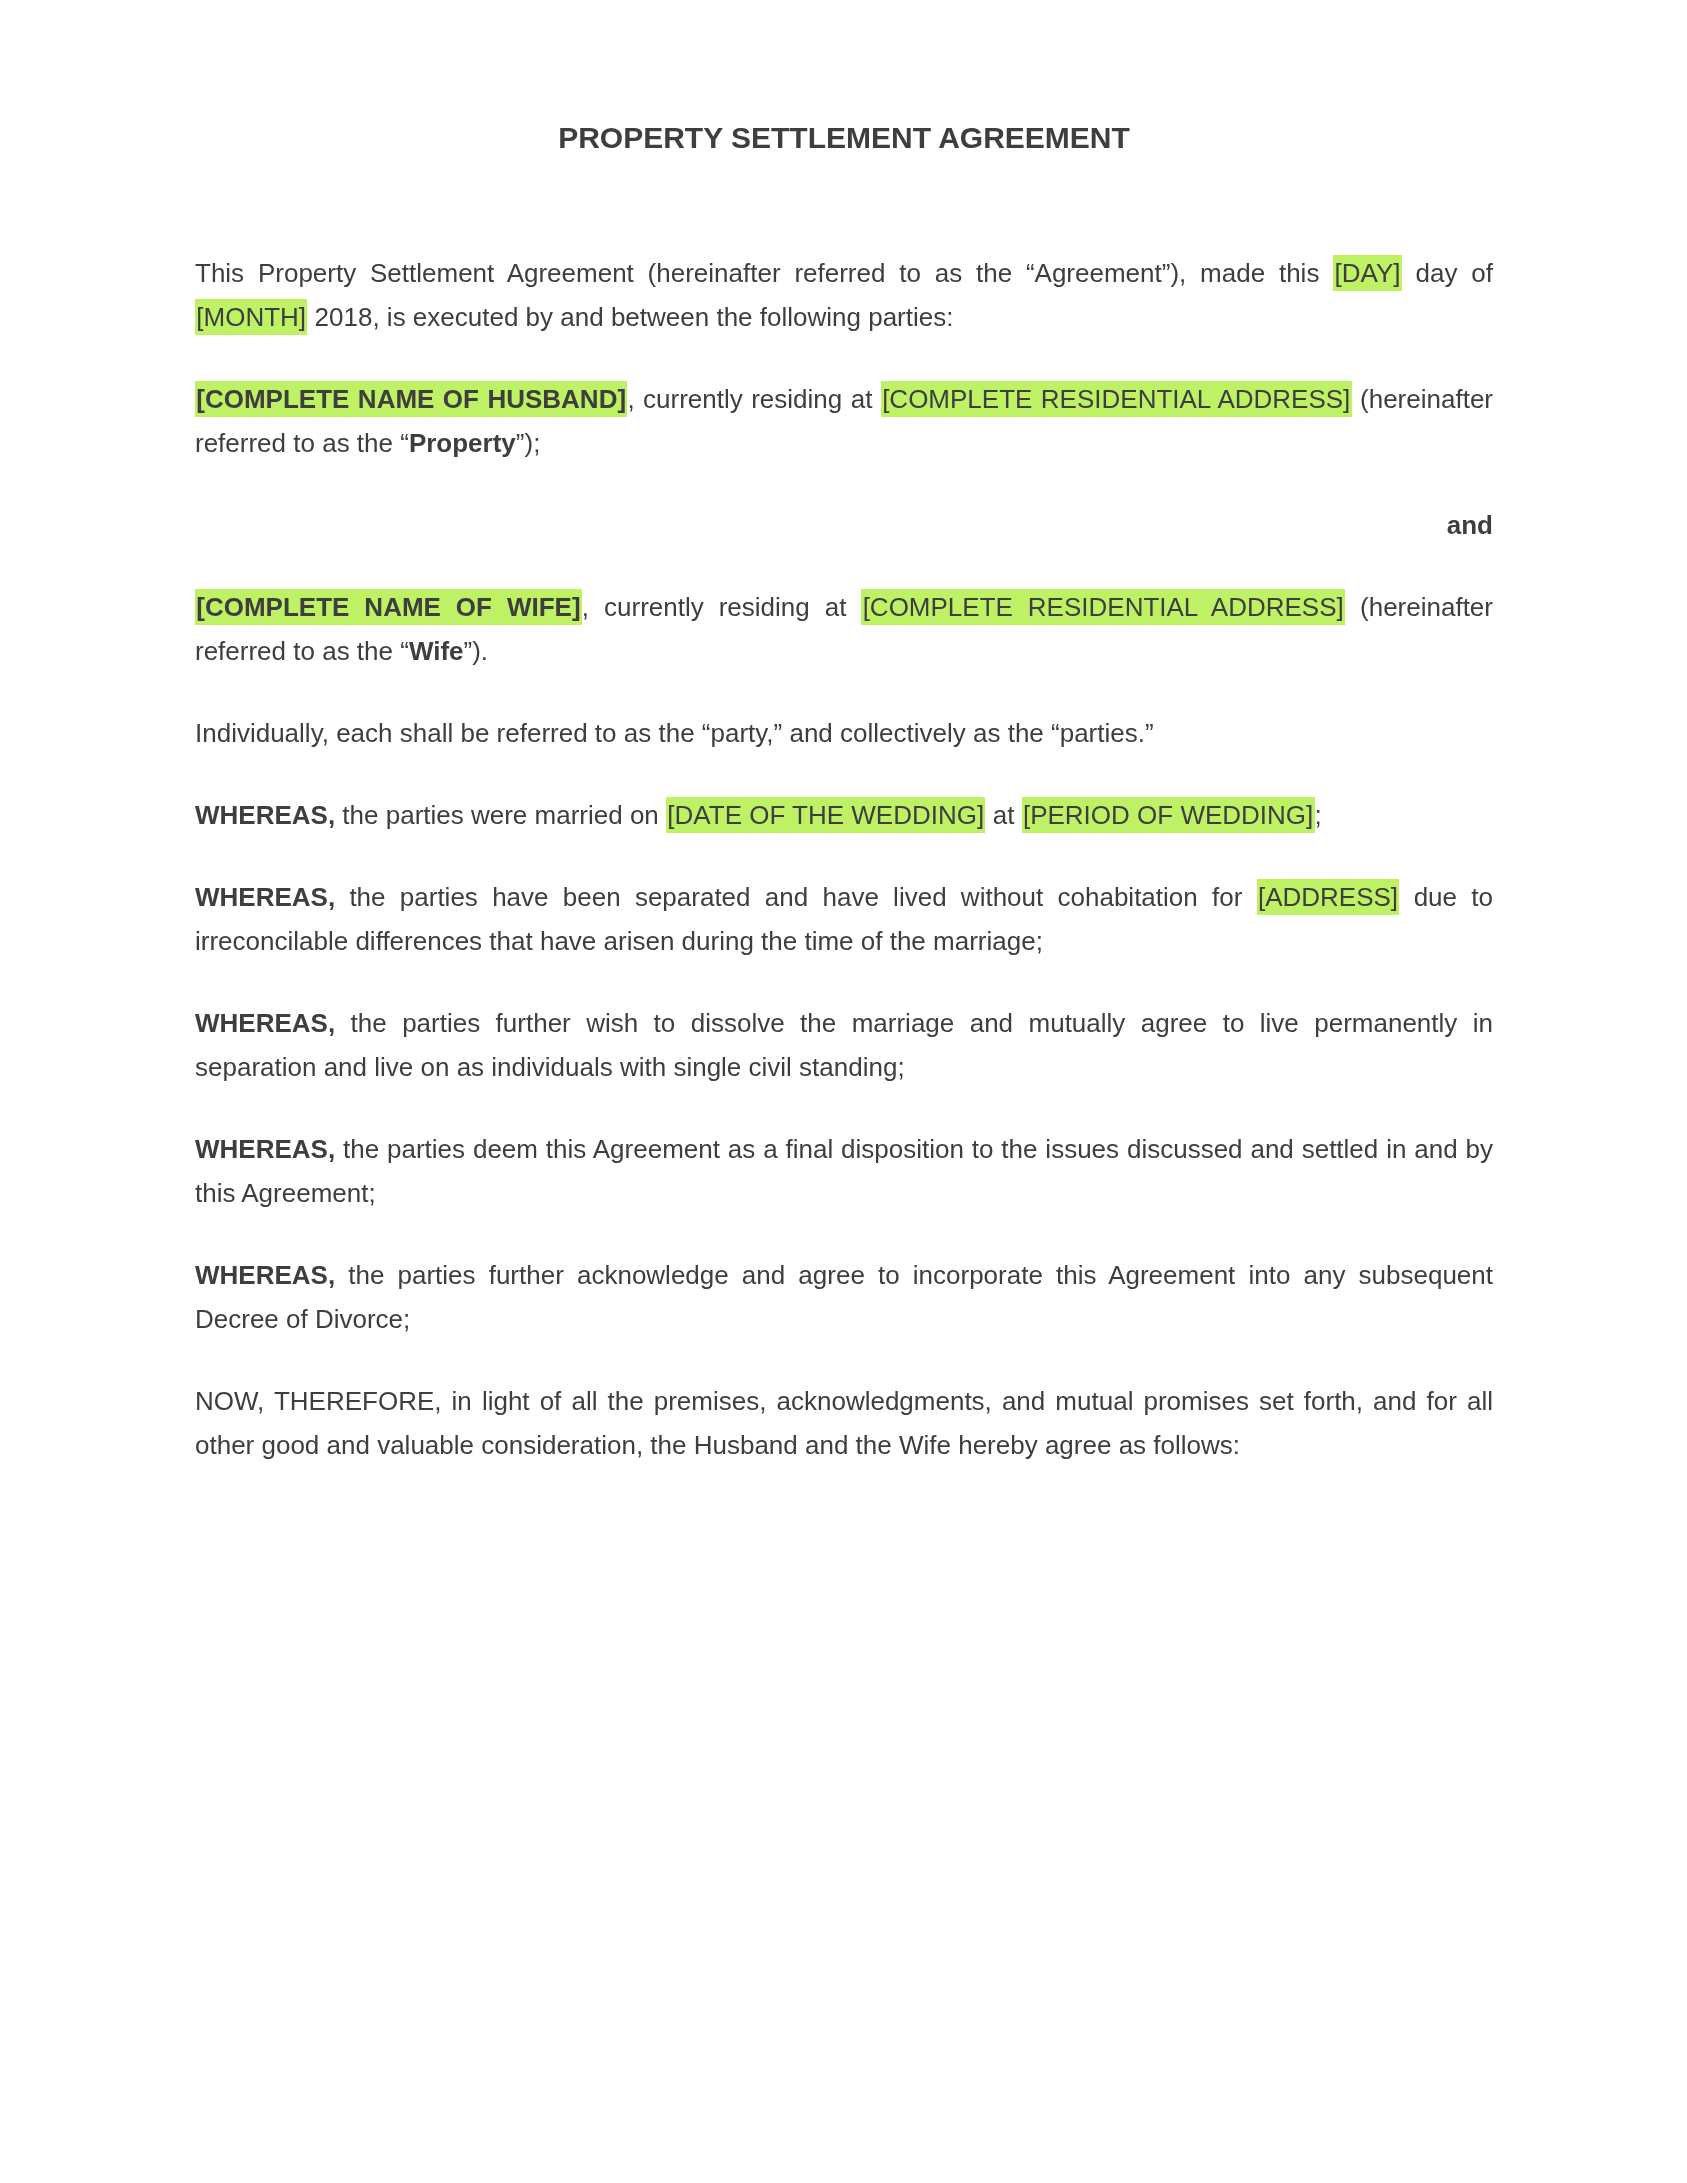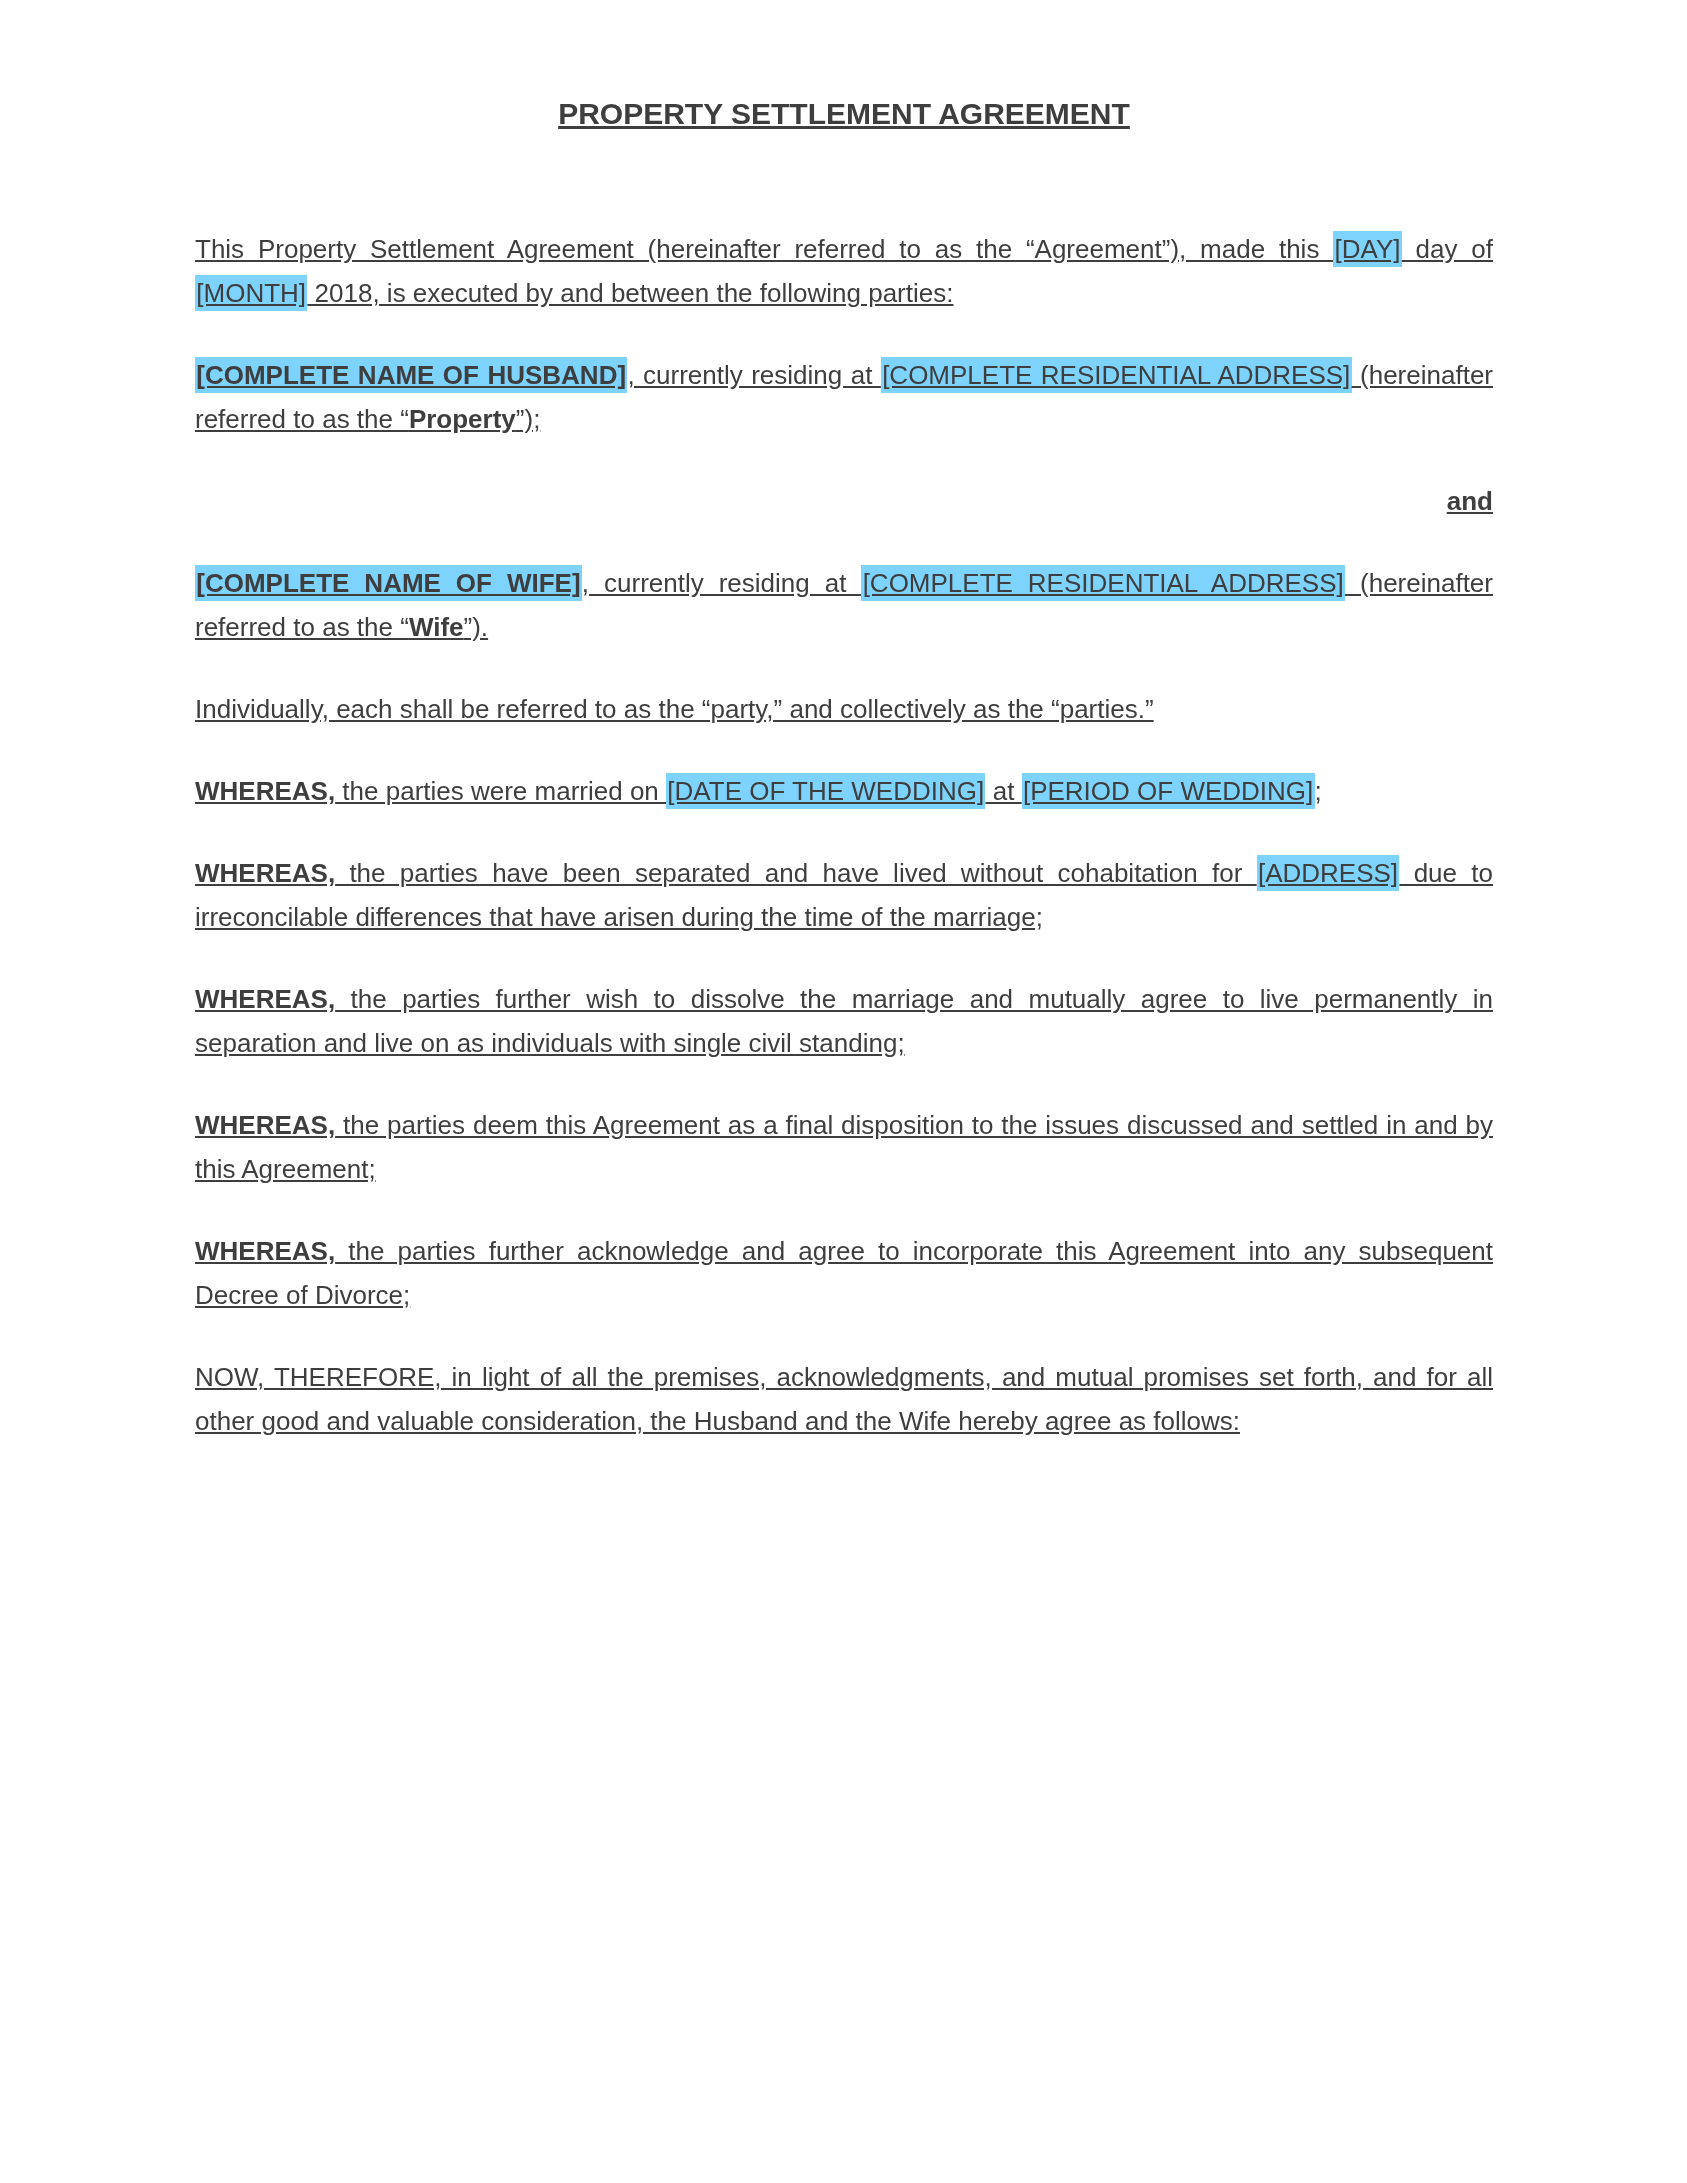--- a/index.html
+++ b/index.html
@@ -9,23 +9,22 @@
   }
   .page {
     position: relative;
     width: 1687px;
     height: 2183px;
     background: #ffffff;
     overflow: hidden;
     font-family: "Liberation Sans", "DejaVu Sans", sans-serif;
   }
   .content {
-    padding: 92px 194px 0 195px;
+    padding: 116px 194px 0 195px;
     color: #3e3e3e;
-    text-decoration: underline;
   }
   .para {
     margin: 0 0 38px 0;
     font-size: 26px;
     line-height: 44px;
     text-align: justify;
     color: #3e3e3e;
     hyphens: none;
     -webkit-hyphens: none;
   }
@@ -33,21 +32,21 @@
     font-size: 30px;
     font-weight: bold;
     text-align: center;
     margin: 0 0 91px 0;
   }
   .para.center {
     text-align: right;
   }
   .b { font-weight: bold; }
   .hl {
-    background-color: #7dd3fc;
+    background-color: #bef264;
     padding: 2.6px 1.3px;
   }
 </style>
 </head>
 <body>
 
 <div class="page">
   <div class="content">
       <p class="para title"><span class="b">PROPERTY SETTLEMENT AGREEMENT</span></p>
       <p class="para justify"><span>This Property Settlement Agreement (hereinafter referred to as the “Agreement”), made this </span><span class="hl">[DAY]</span><span> day of </span><span class="hl">[MONTH]</span><span> 2018, is executed by and between the following parties:</span></p>

